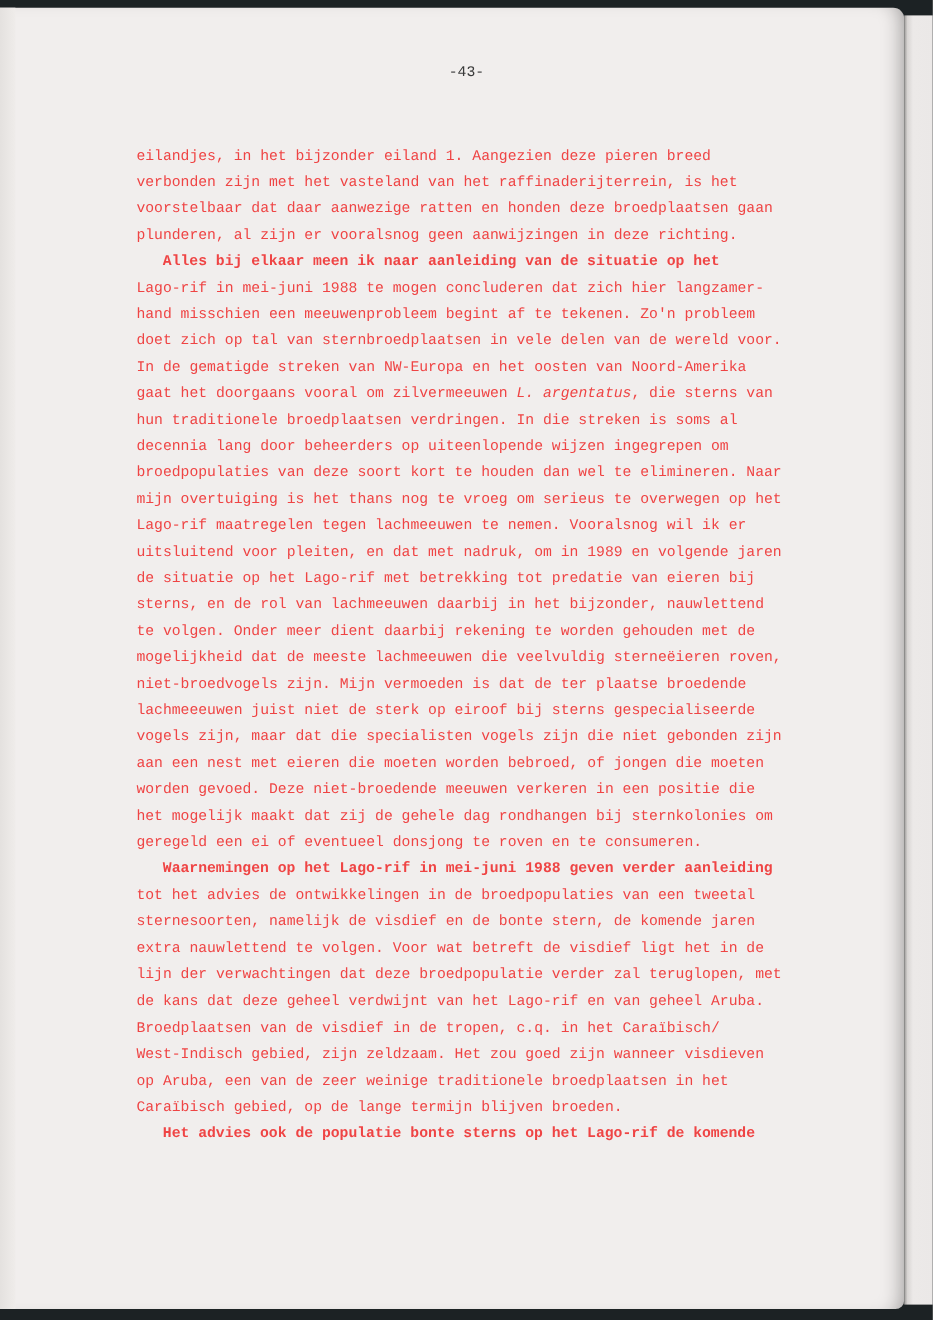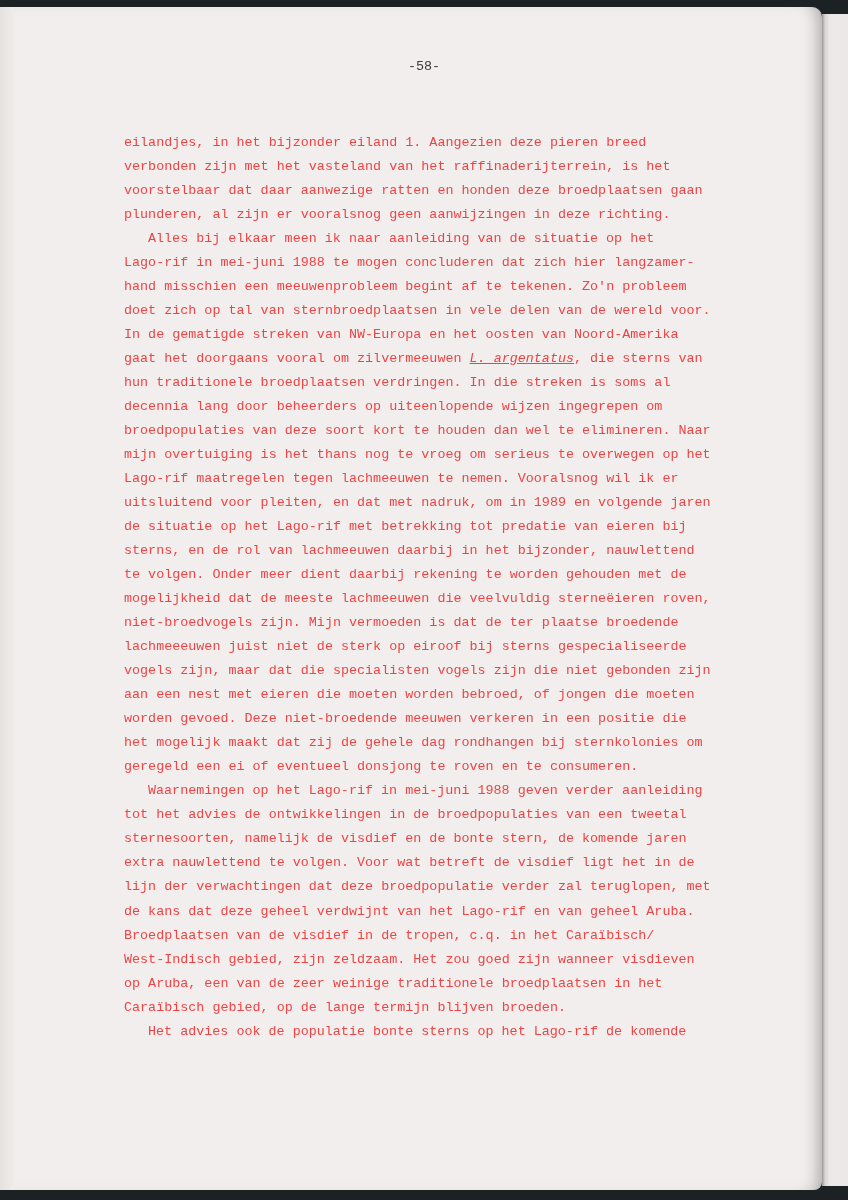--- a/index.html
+++ b/index.html
@@ -25,25 +25,25 @@
   .page-number {
     position: absolute; top: 59px; left: 0; width: 848px; text-align: center;
     font-size: 13.4px; color: #3a3a3a; letter-spacing: 0;
   }
   .body-text {
     position: absolute; left: 124px; top: 131px; width: 640px;
     font-size: 13.4px; line-height: 24.03px; color: #ef4444;
     white-space: pre;
   }
   .line { height: 24.03px; display: block; }
-  .indent { padding-left: 24px; }
-  .ital { font-style: italic; text-decoration: underline; }
+  .indent { padding-left: 24px; font-weight: bold; }
+  .ital { font-style: italic; }
 </style>
 </head>
 <body>
 
 <div class="page"></div>
 <div class="left-strip"></div>
 <div class="page-edge"></div>
 
-<div class="page-number">-58-</div>
+<div class="page-number">-43-</div>
 
 <div class="body-text" id="body-text"><div class="line">eilandjes, in het bijzonder eiland 1. Aangezien deze pieren breed</div><div class="line">verbonden zijn met het vasteland van het raffinaderijterrein, is het</div><div class="line">voorstelbaar dat daar aanwezige ratten en honden deze broedplaatsen gaan</div><div class="line">plunderen, al zijn er vooralsnog geen aanwijzingen in deze richting.</div><div class="line indent">Alles bij elkaar meen ik naar aanleiding van de situatie op het</div><div class="line">Lago-rif in mei-juni 1988 te mogen concluderen dat zich hier langzamer-</div><div class="line">hand misschien een meeuwenprobleem begint af te tekenen. Zo'n probleem</div><div class="line">doet zich op tal van sternbroedplaatsen in vele delen van de wereld voor.</div><div class="line">In de gematigde streken van NW-Europa en het oosten van Noord-Amerika</div><div class="line"><span>gaat het doorgaans vooral om zilvermeeuwen </span><span class="ital">L. argentatus</span><span>, die sterns van</span></div><div class="line">hun traditionele broedplaatsen verdringen. In die streken is soms al</div><div class="line">decennia lang door beheerders op uiteenlopende wijzen ingegrepen om</div><div class="line">broedpopulaties van deze soort kort te houden dan wel te elimineren. Naar</div><div class="line">mijn overtuiging is het thans nog te vroeg om serieus te overwegen op het</div><div class="line">Lago-rif maatregelen tegen lachmeeuwen te nemen. Vooralsnog wil ik er</div><div class="line">uitsluitend voor pleiten, en dat met nadruk, om in 1989 en volgende jaren</div><div class="line">de situatie op het Lago-rif met betrekking tot predatie van eieren bij</div><div class="line">sterns, en de rol van lachmeeuwen daarbij in het bijzonder, nauwlettend</div><div class="line">te volgen. Onder meer dient daarbij rekening te worden gehouden met de</div><div class="line">mogelijkheid dat de meeste lachmeeuwen die veelvuldig sterneëieren roven,</div><div class="line">niet-broedvogels zijn. Mijn vermoeden is dat de ter plaatse broedende</div><div class="line">lachmeeeuwen juist niet de sterk op eiroof bij sterns gespecialiseerde</div><div class="line">vogels zijn, maar dat die specialisten vogels zijn die niet gebonden zijn</div><div class="line">aan een nest met eieren die moeten worden bebroed, of jongen die moeten</div><div class="line">worden gevoed. Deze niet-broedende meeuwen verkeren in een positie die</div><div class="line">het mogelijk maakt dat zij de gehele dag rondhangen bij sternkolonies om</div><div class="line">geregeld een ei of eventueel donsjong te roven en te consumeren.</div><div class="line indent">Waarnemingen op het Lago-rif in mei-juni 1988 geven verder aanleiding</div><div class="line">tot het advies de ontwikkelingen in de broedpopulaties van een tweetal</div><div class="line">sternesoorten, namelijk de visdief en de bonte stern, de komende jaren</div><div class="line">extra nauwlettend te volgen. Voor wat betreft de visdief ligt het in de</div><div class="line">lijn der verwachtingen dat deze broedpopulatie verder zal teruglopen, met</div><div class="line">de kans dat deze geheel verdwijnt van het Lago-rif en van geheel Aruba.</div><div class="line">Broedplaatsen van de visdief in de tropen, c.q. in het Caraïbisch/</div><div class="line">West-Indisch gebied, zijn zeldzaam. Het zou goed zijn wanneer visdieven</div><div class="line">op Aruba, een van de zeer weinige traditionele broedplaatsen in het</div><div class="line">Caraïbisch gebied, op de lange termijn blijven broeden.</div><div class="line indent">Het advies ook de populatie bonte sterns op het Lago-rif de komende</div></div>
 
 </body></html>

